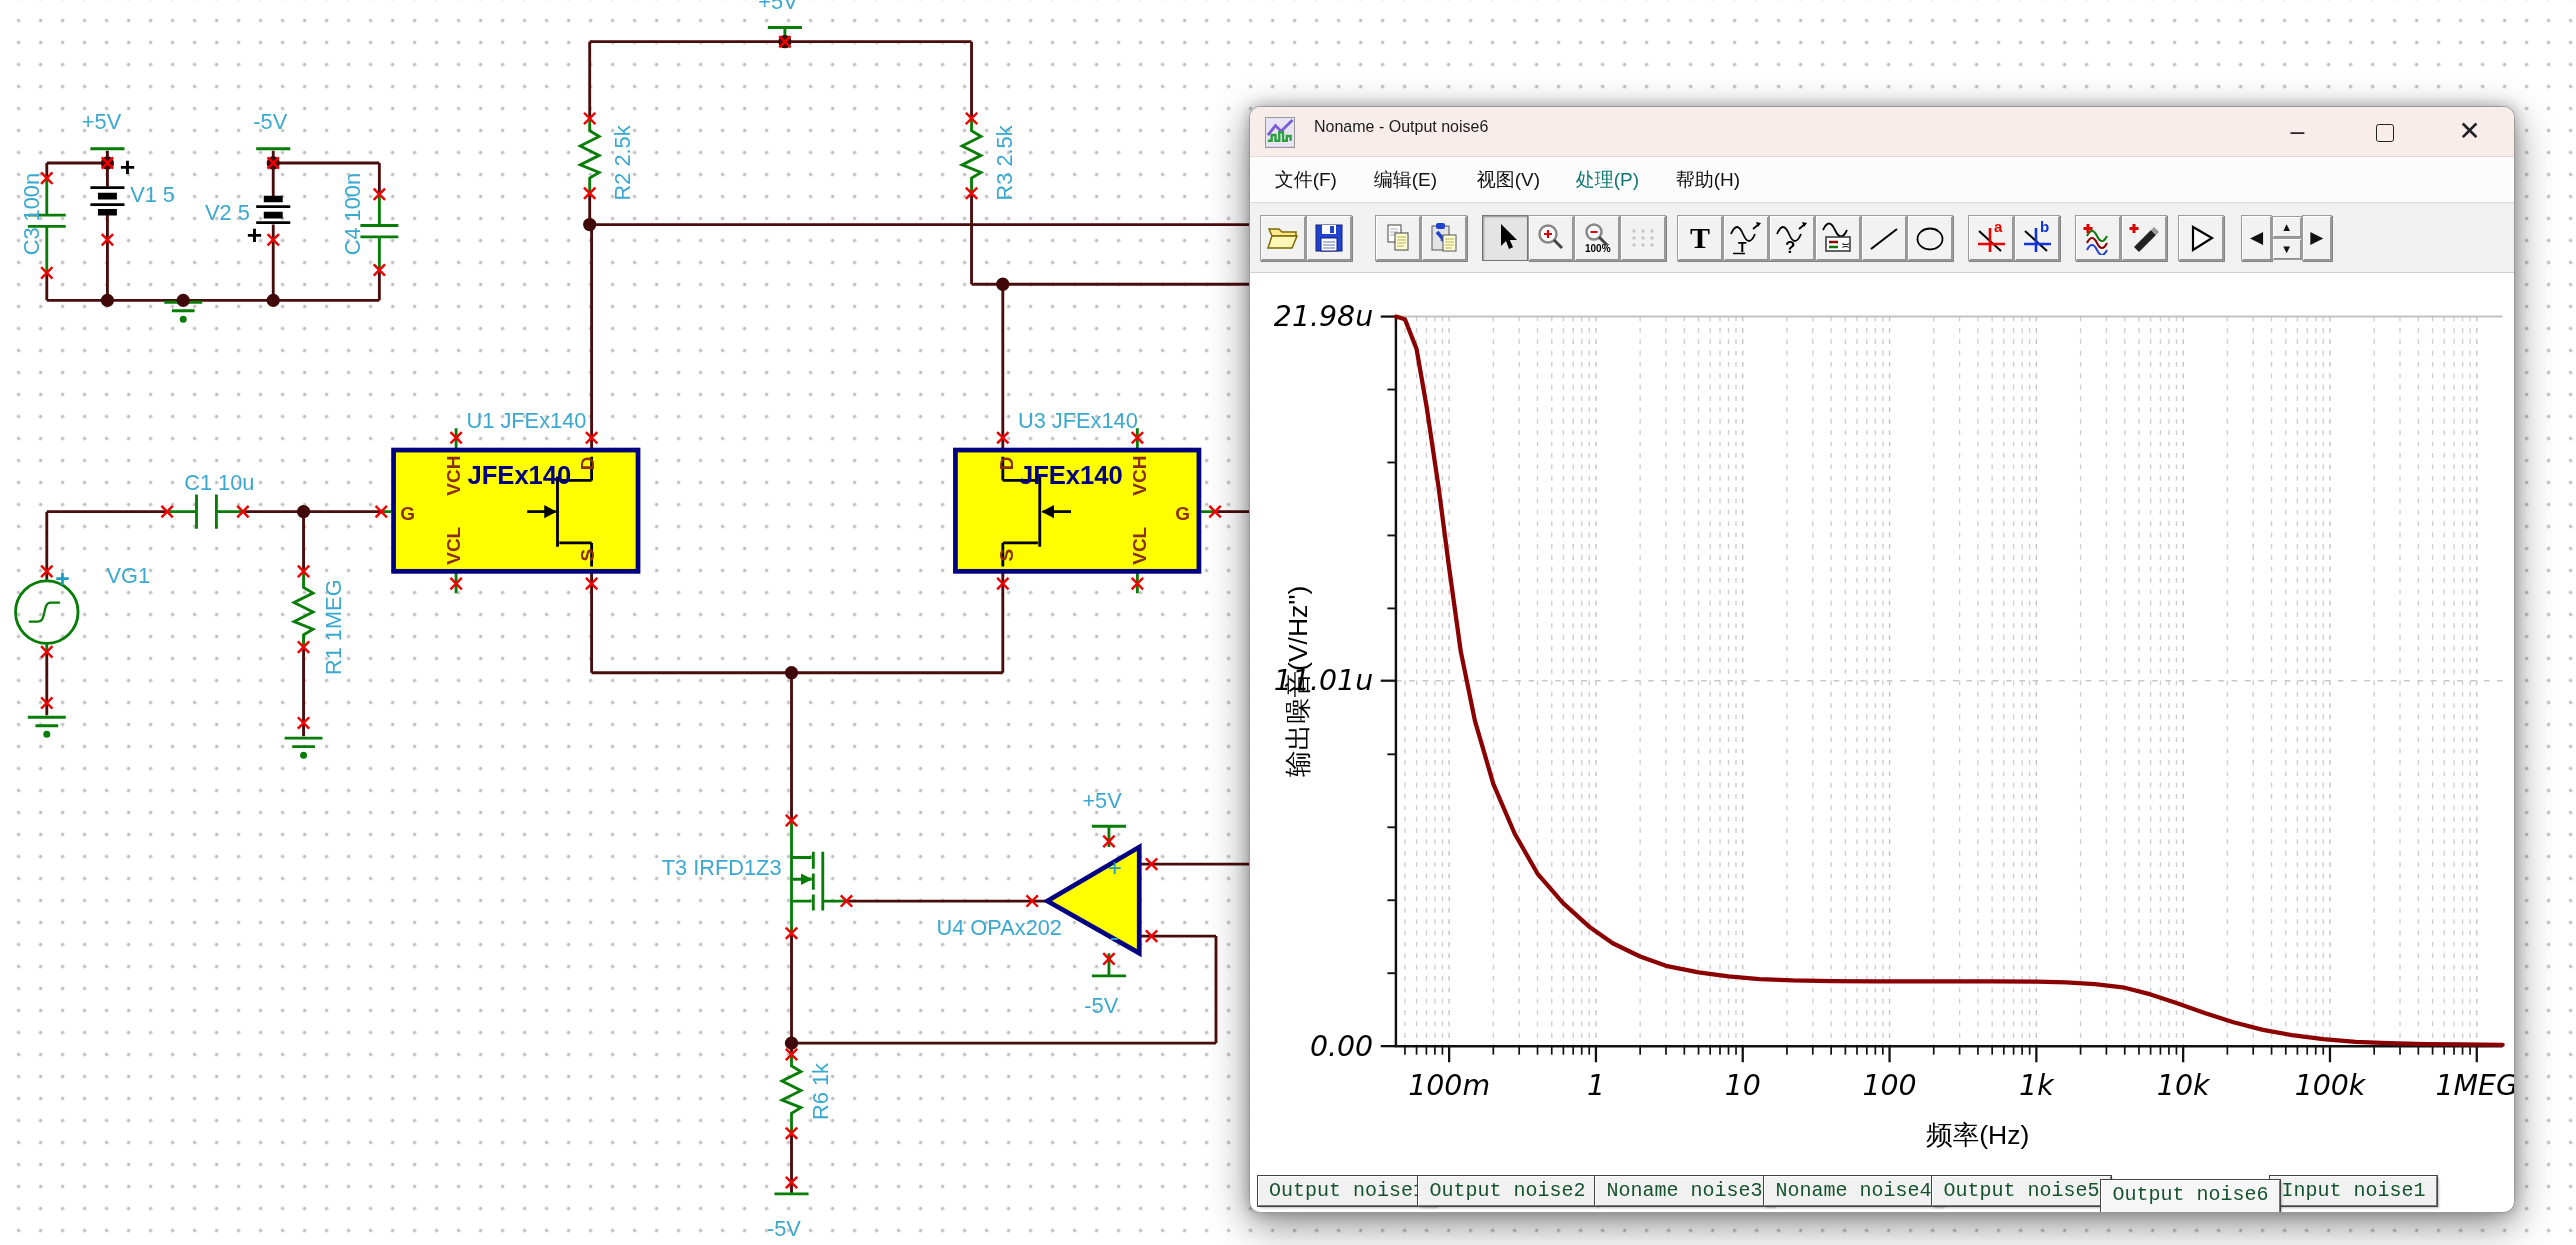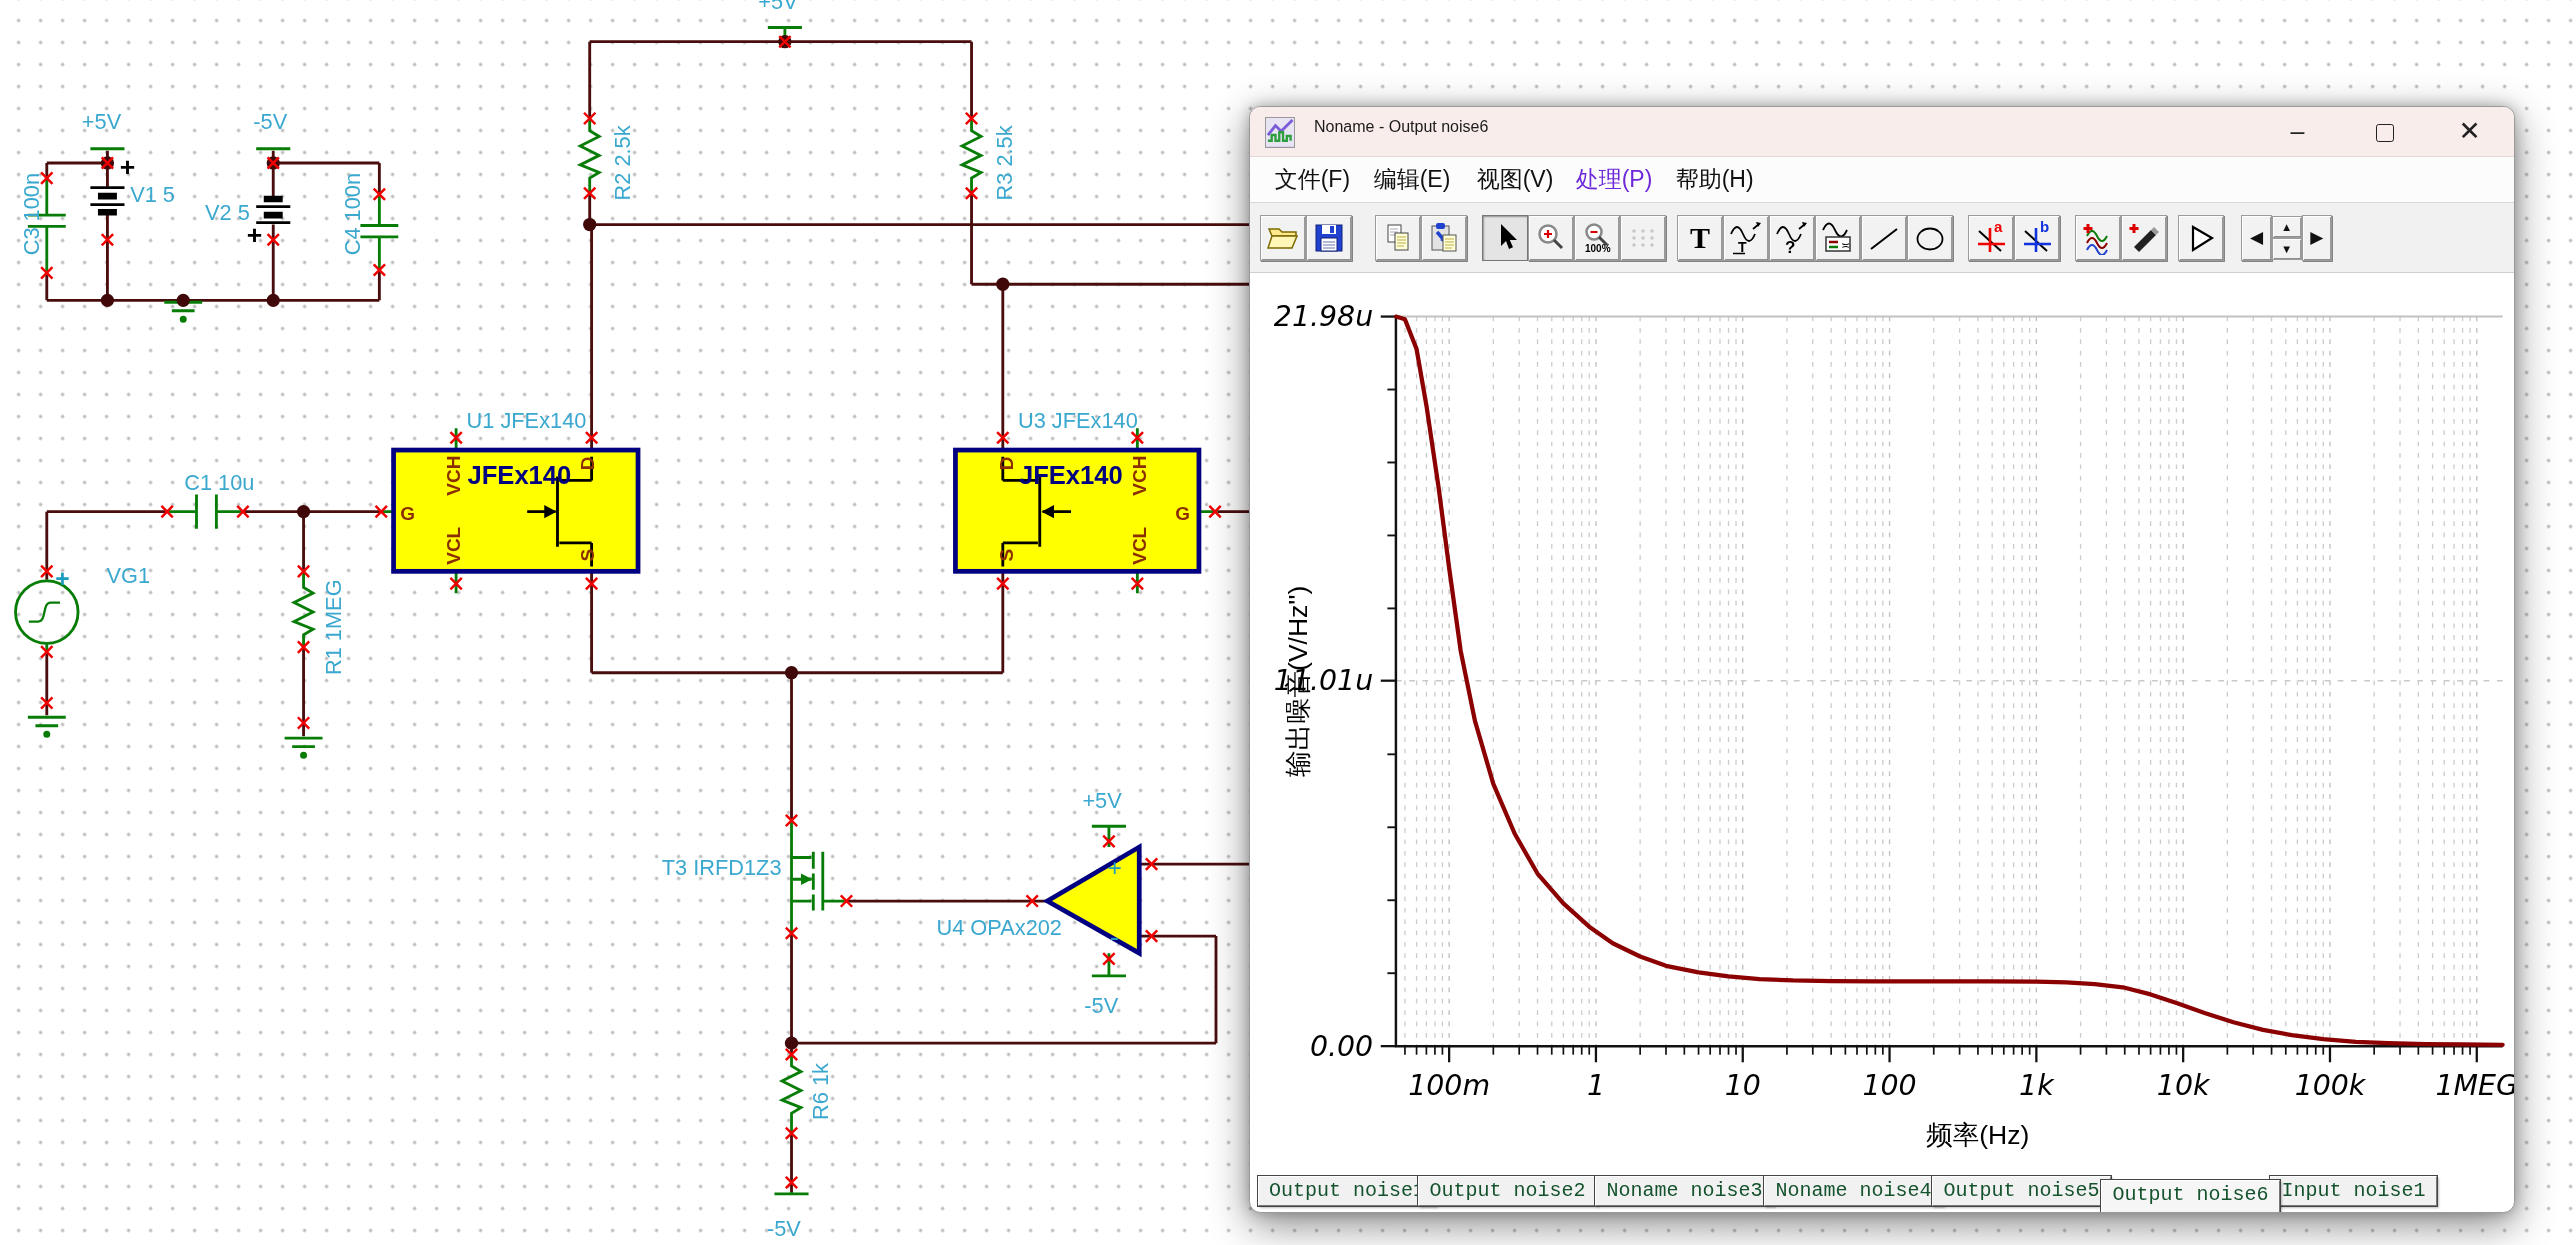--- a/index.html
+++ b/index.html
@@ -17,22 +17,22 @@
     border-bottom:0.9px solid #e3d8d6;}
   #title-icon{position:absolute;left:15px;top:10.4px;width:28.4px;height:28.4px;background:#cfc8e8;border:0.9px solid #999;}
   #title-text{position:absolute;left:64px;top:11.4px;font-size:16px;color:#1b1b1b;}
   .win-btn{position:absolute;top:0;width:55px;height:49px;text-align:center;line-height:49px;font-size:25px;color:#222;}
   #btn-min{left:1020px;}
   #btn-max{left:1107px;}
   #btn-close{left:1192px;font-size:26.5px;}
   #btn-max span{display:inline-block;width:16px;height:16px;border:1.9px solid #222;border-radius:2.8px;vertical-align:middle;}
   
   #menu-bar{position:absolute;left:0;top:50px;width:100%;height:45px;background:#fcfcfc;border-bottom:0.9px solid #d9d9d9;}
-  .menu-item{position:absolute;top:0;height:45px;line-height:45px;font-size:23px;color:#111;padding:0 5.7px;}
-  .menu-item.disabled{color:#6d28d9;}
+  .menu-item{position:absolute;top:0;height:45px;line-height:45px;font-size:19px;color:#111;padding:0 5.7px;}
+  .menu-item.disabled{color:#0f766e;}
   
   #toolbar{position:absolute;left:0;top:96px;width:100%;height:69px;background:#f1f1f1;border-bottom:0.9px solid #cfcfcf;display:flex;align-items:center;}
   .tb{width:44px;height:44px;background:#f2f2f2;border:0.9px solid #9b9b9b;
     box-shadow:inset 0.9px 0.9px 0 #ffffff, inset -0.9px -0.9px 0 #8f8f8f, 0.9px 0.9px 0 #777;
     display:flex;align-items:center;justify-content:center;flex:0 0 auto;}
   .tb svg{width:34px;height:34px;}
   .tb.pressed{background:#e4e4e4;box-shadow:inset 0.9px 0.9px 1.9px #8f8f8f;border-color:#777;}
   .tb.small{width:28.4px;}
   .spin{width:30px;height:44px;display:flex;flex-direction:column;flex:0 0 auto;}
   .spin div{flex:1;border:0.9px solid #9b9b9b;background:#f2f2f2;box-shadow:inset 0.9px 0.9px 0 #fff, inset -0.9px -0.9px 0 #8f8f8f;

